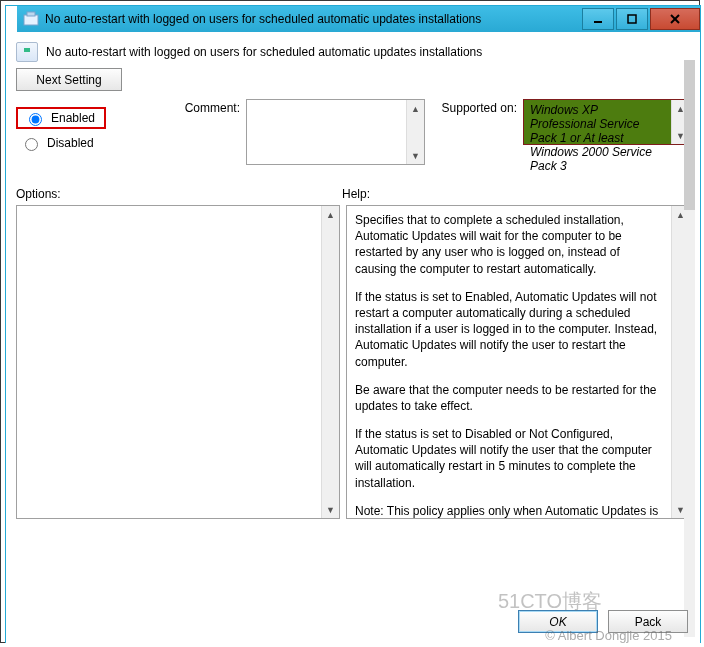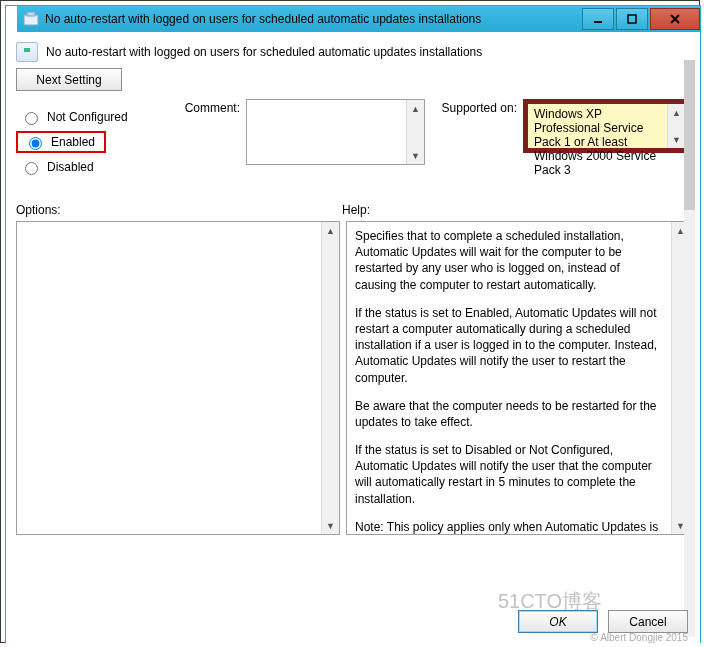--- a/index.html
+++ b/index.html
@@ -19,37 +19,37 @@
 .nav-row button { width:106px; height:23px; border:1px solid #8e8f8f; background:linear-gradient(#fdfdfd,#e7e7e7); font-family:inherit; font-size:12px; }
 .middle { display:flex; padding:0 8px; gap:6px; }
 .radio-col { width:134px; padding-top:4px; }
 .radio-col label { display:flex; align-items:center; gap:6px; margin:4px 0; padding:2px 4px; font-size:12px; }
 .radio-col label.enabled-hi { border:2px solid #d80000; padding:1px 6px; width:74px; }
 .field-col { flex:1; display:flex; gap:8px; }
 .field-row { display:flex; align-items:flex-start; gap:6px; }
 .field-row .lbl { width:84px; text-align:right; padding-top:2px; }
 .comment-box { flex:1; display:flex; border:1px solid #a0a0a0; height:64px; background:#fff; }
 .comment-box textarea { flex:1; border:none; resize:none; font-family:inherit; font-size:12px; outline:none; }
-.sup-box { flex:1; display:flex; border:5px solid #7f1d1d; height:44px; background:#fef9c3; }
+.sup-box { flex:1; display:flex; border:1px solid #7f1d1d; height:44px; background:#4d7c0f;font-style:italic; }
 .sup-box .sup-text { flex:1; padding:3px 6px; font-size:12px; }
 .vscroll { width:17px; background:#f0f0f0; border-left:1px solid #ddd; display:flex; flex-direction:column; justify-content:space-between; }
 .vscroll .arrow { height:17px; display:flex; align-items:center; justify-content:center; color:#555; font-size:9px; }
 .section-labels { display:flex; padding:22px 8px 4px 8px; }
 .section-labels .opt-label { width:326px; }
 .lower { display:flex; padding:0 8px; gap:6px; height:314px; }
 .options-panel { width:322px; border:1px solid #a0a0a0; background:#fff; display:flex; }
 .options-panel .inner { flex:1; }
 .help-panel { flex:1; border:1px solid #a0a0a0; background:#fff; display:flex; font-size:12px; }
 .help-panel .help-inner { flex:1; padding:6px 8px; overflow:hidden; }
 .help-panel p { margin:0 0 12px 0; line-height:1.35; }
 .button-row { position:absolute; right:10px; bottom:8px; display:flex; gap:10px; }
 .button-row button { width:80px; height:23px; border:1px solid #8e8f8f; background:linear-gradient(#fdfdfd,#e7e7e7); font-family:inherit; font-size:12px; }
 .button-row button.ok { border:1px solid #3c7fb1; box-shadow:0 0 0 1px #a7d9f5 inset;font-style:italic; }
 .watermark1 { position:absolute; right:96px; bottom:26px; color:rgba(120,120,120,0.45); font-size:20px; pointer-events:none; }
-.watermark2 { position:absolute; right:10px; bottom:-2px; color:rgba(100,100,100,0.55); font-size:10px; pointer-events:none; }
+.watermark2 { position:absolute; right:26px; bottom:-2px; color:rgba(100,100,100,0.55); font-size:13px; pointer-events:none; }
 .outer-border { border:1px solid #373737; padding:1px; width:700px; height:643px; box-sizing:border-box; }
 .right-scroll-track { position:absolute; top:28px; right:3px; bottom:4px; width:11px; background:#f0f0f0; }
 .right-scroll-track .thumb { position:absolute; top:0; left:0; width:100%; height:150px; background:#cdcdcd; }
 </style>
 </head>
 <body>
 
 <div class="outer-border">
 <div class="window-frame">
   <div class="titlebar">
@@ -87,24 +87,20 @@
       <span class="sub-icon"></span>
       <span class="subtitle-text">No auto-restart with logged on users for scheduled automatic updates installations</span>
     </div>
 
     <div class="nav-row">
       <button>Next Setting</button>
     </div>
 
     <div class="middle">
       <div class="radio-col">
-        <label>
-          <input type="radio" name="st" style="">
-          <span>Not Configured</span>
-        </label>
         <label class="enabled-hi">
           <input type="radio" name="st" checked="" style="">
           <span>Enabled</span>
         </label>
         <label>
           <input type="radio" name="st" style="">
           <span>Disabled</span>
         </label>
       </div>
 
@@ -155,20 +151,20 @@
         </div>
         <div class="vscroll">
           <div class="arrow">▲</div>
           <div class="arrow">▼</div>
         </div>
       </div>
     </div>
 
     <div class="button-row">
       <button class="ok">OK</button>
-      <button>Cancel</button>
+      <button>Pack</button>
     </div>
 
     <div class="watermark1">51CTO博客</div>
     <div class="watermark2">© Albert Dongjie 2015</div>
   </div>
 </div>
 </div>
 
 </body></html>

